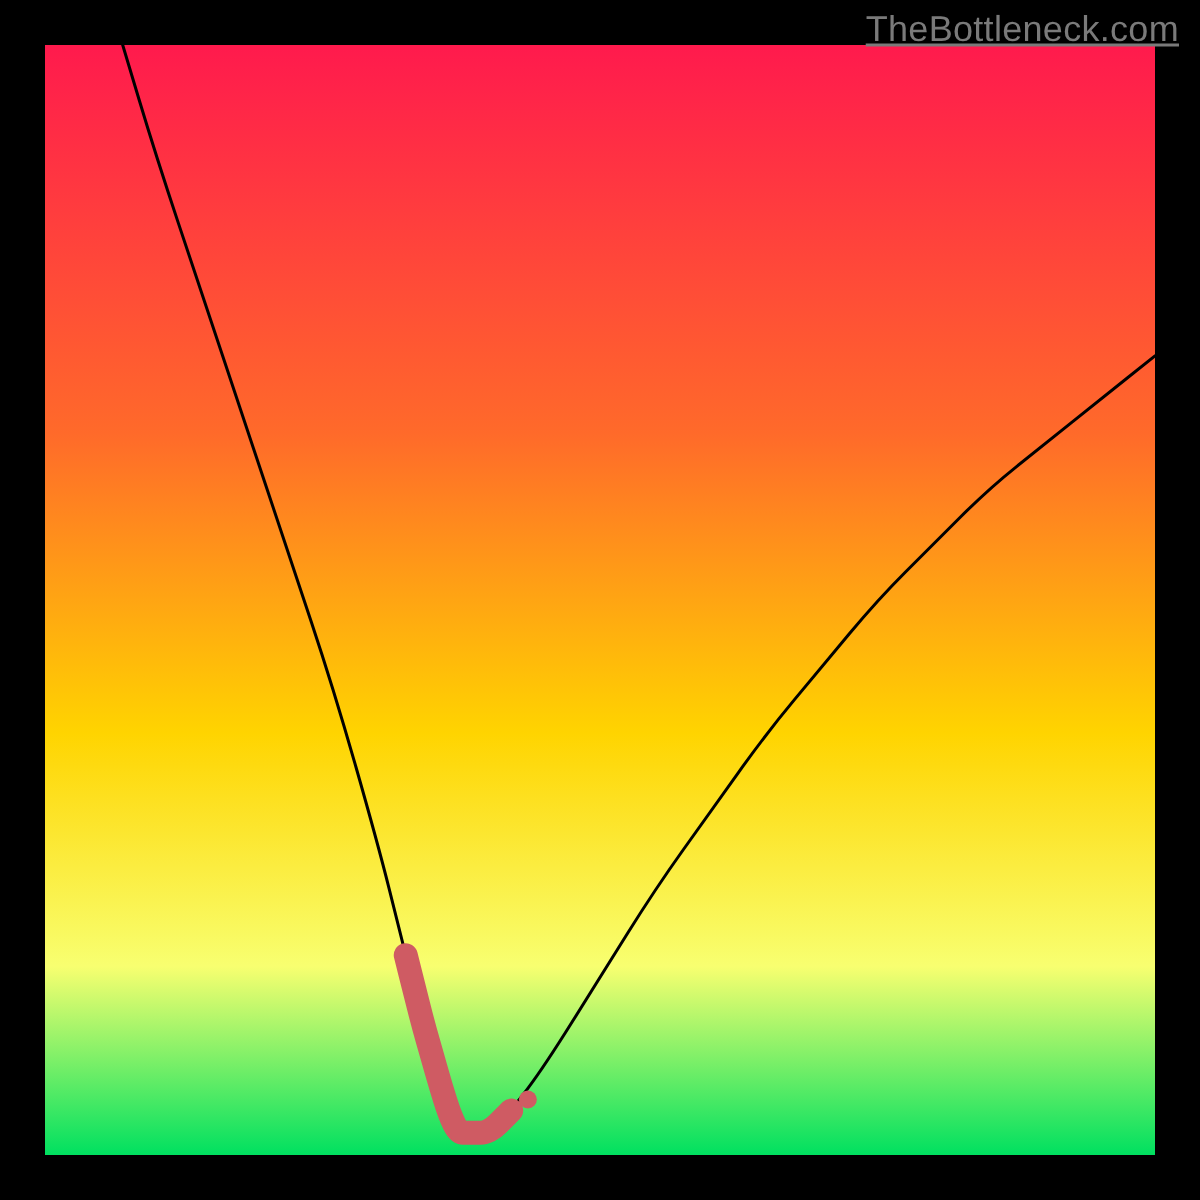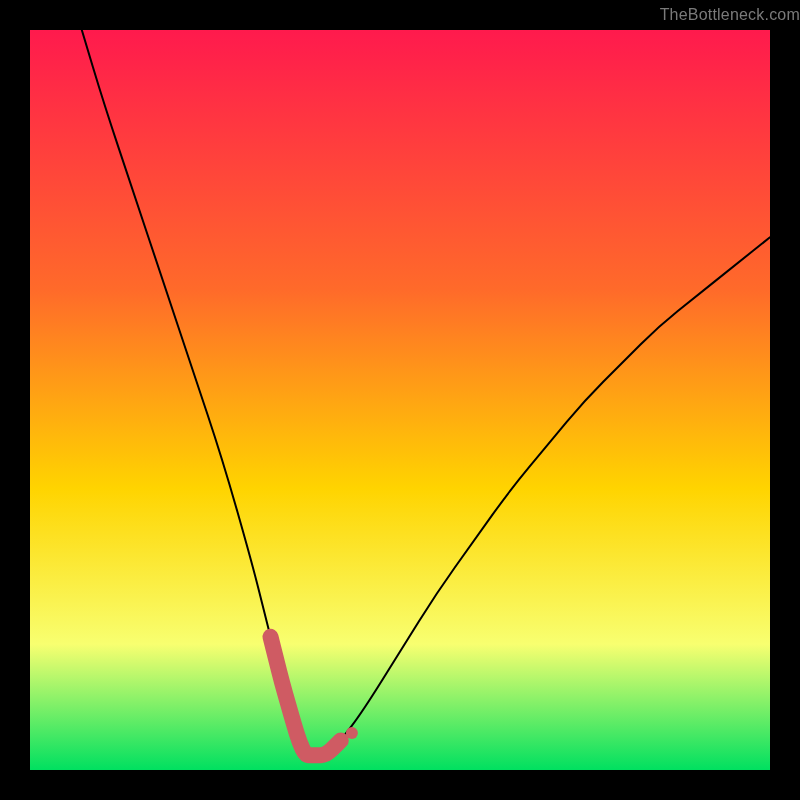--- a/index.html
+++ b/index.html
@@ -12,26 +12,27 @@
   }
   .frame {
     width: 800px;
     height: 800px;
     background: #000;
     position: relative;
   }
   .watermark {
     position: absolute;
     top: 6px;
-    right: 0;
+    right: 14px;
     color: #7a7a7a;
-    font-size: 16px;
+    font-size: 24px;
     font-weight: 400;
     letter-spacing: 0.2px;
     z-index: 5;
+    text-decoration: underline;
   }
   .plot-area {
     position: absolute;
     left: 30px;
     top: 30px;
     width: 740px;
     height: 740px;
     overflow: hidden;
   }
   .plot-area svg {

